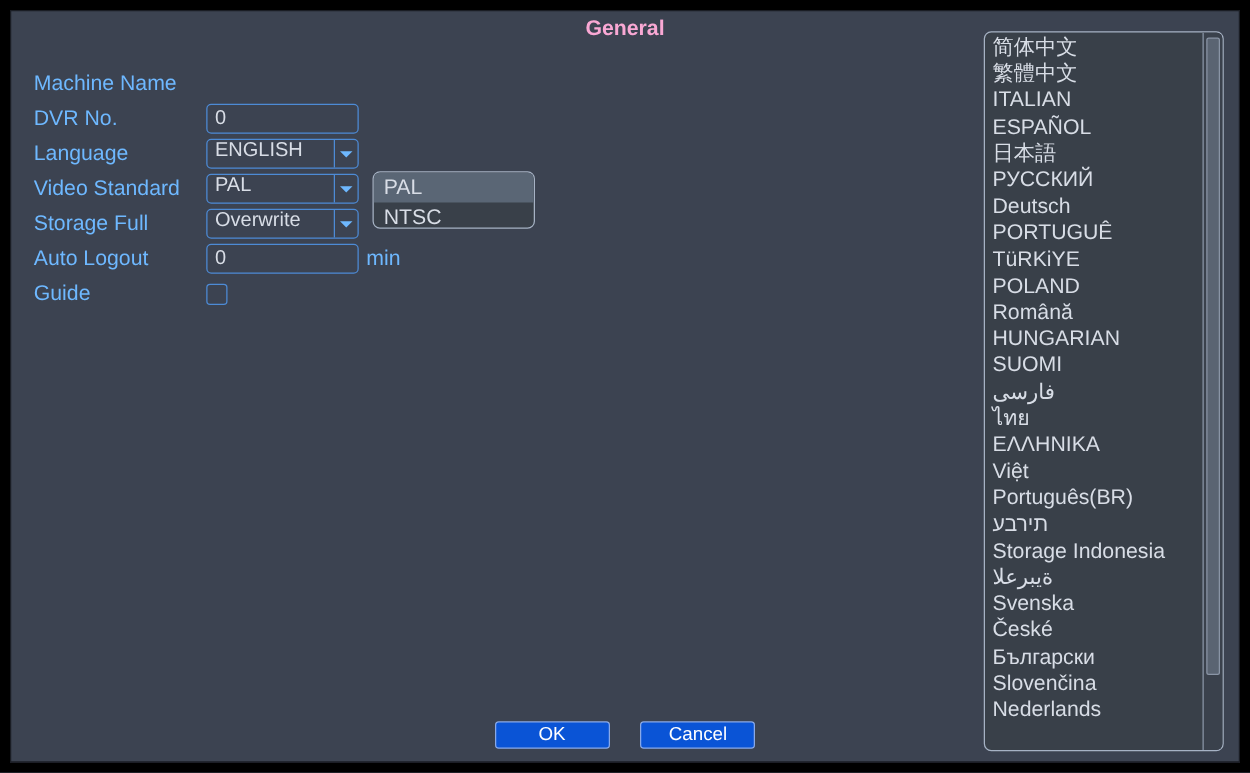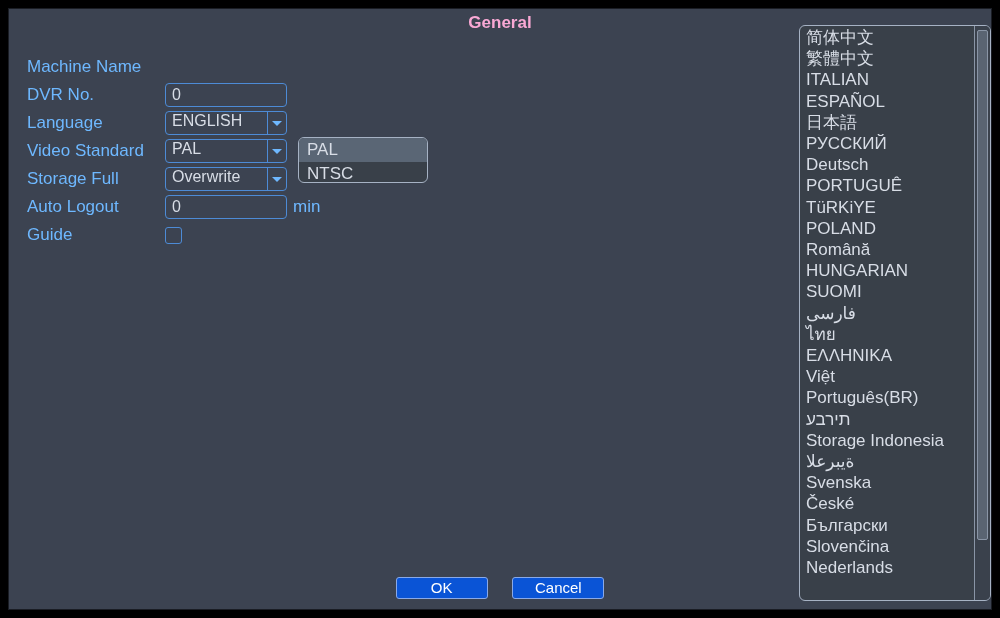--- a/index.html
+++ b/index.html
@@ -120,21 +120,21 @@
     color: #d8dde6;
     font-size: 17px;
     line-height: 22px;
     cursor: pointer;
   }
   .video-popup .opt.sel {
     background: #5a6675;
   }
   .lang-list {
     position: absolute;
-    right: 0;
+    right: 12px;
     top: 16px;
     width: 192px;
     height: 576px;
     background: #394049;
     border: 1px solid #a6b2c4;
     border-radius: 6px;
     overflow: hidden;
     display: flex;
   }
   .lang-items {

